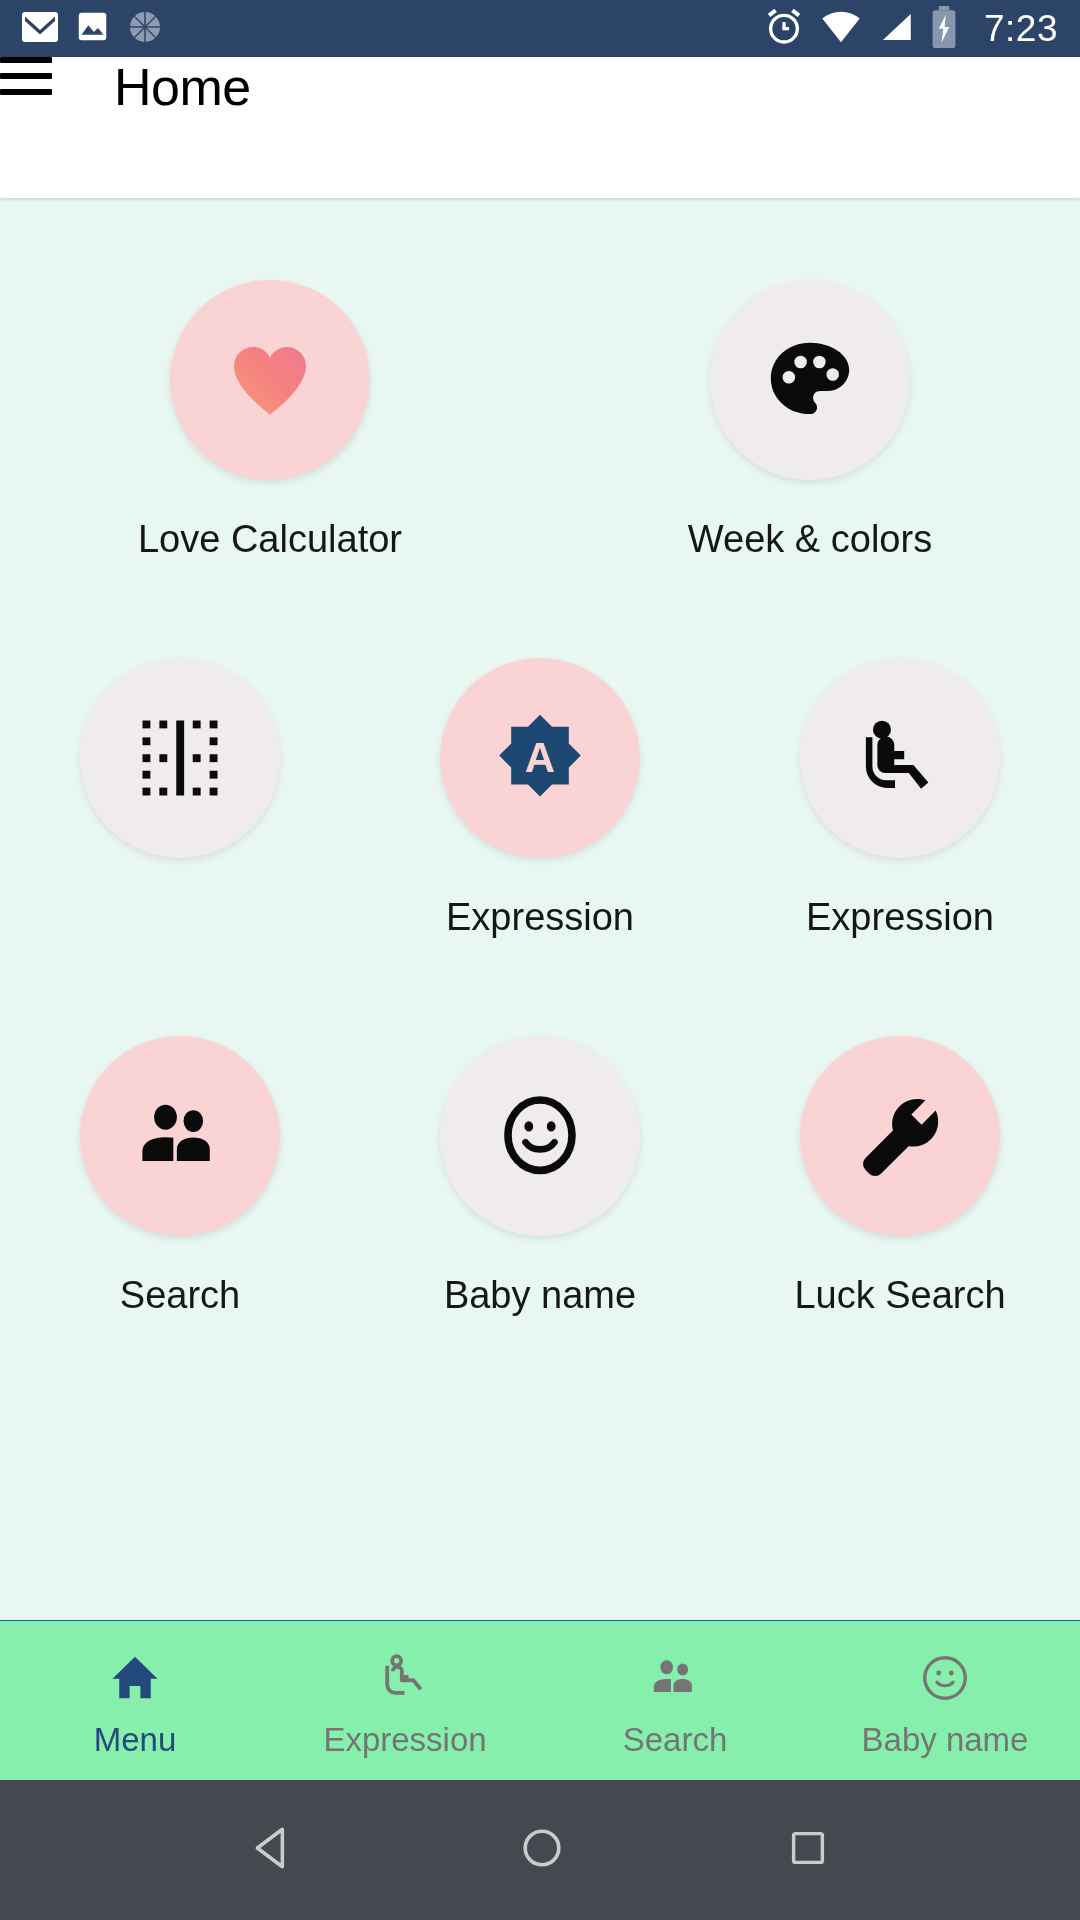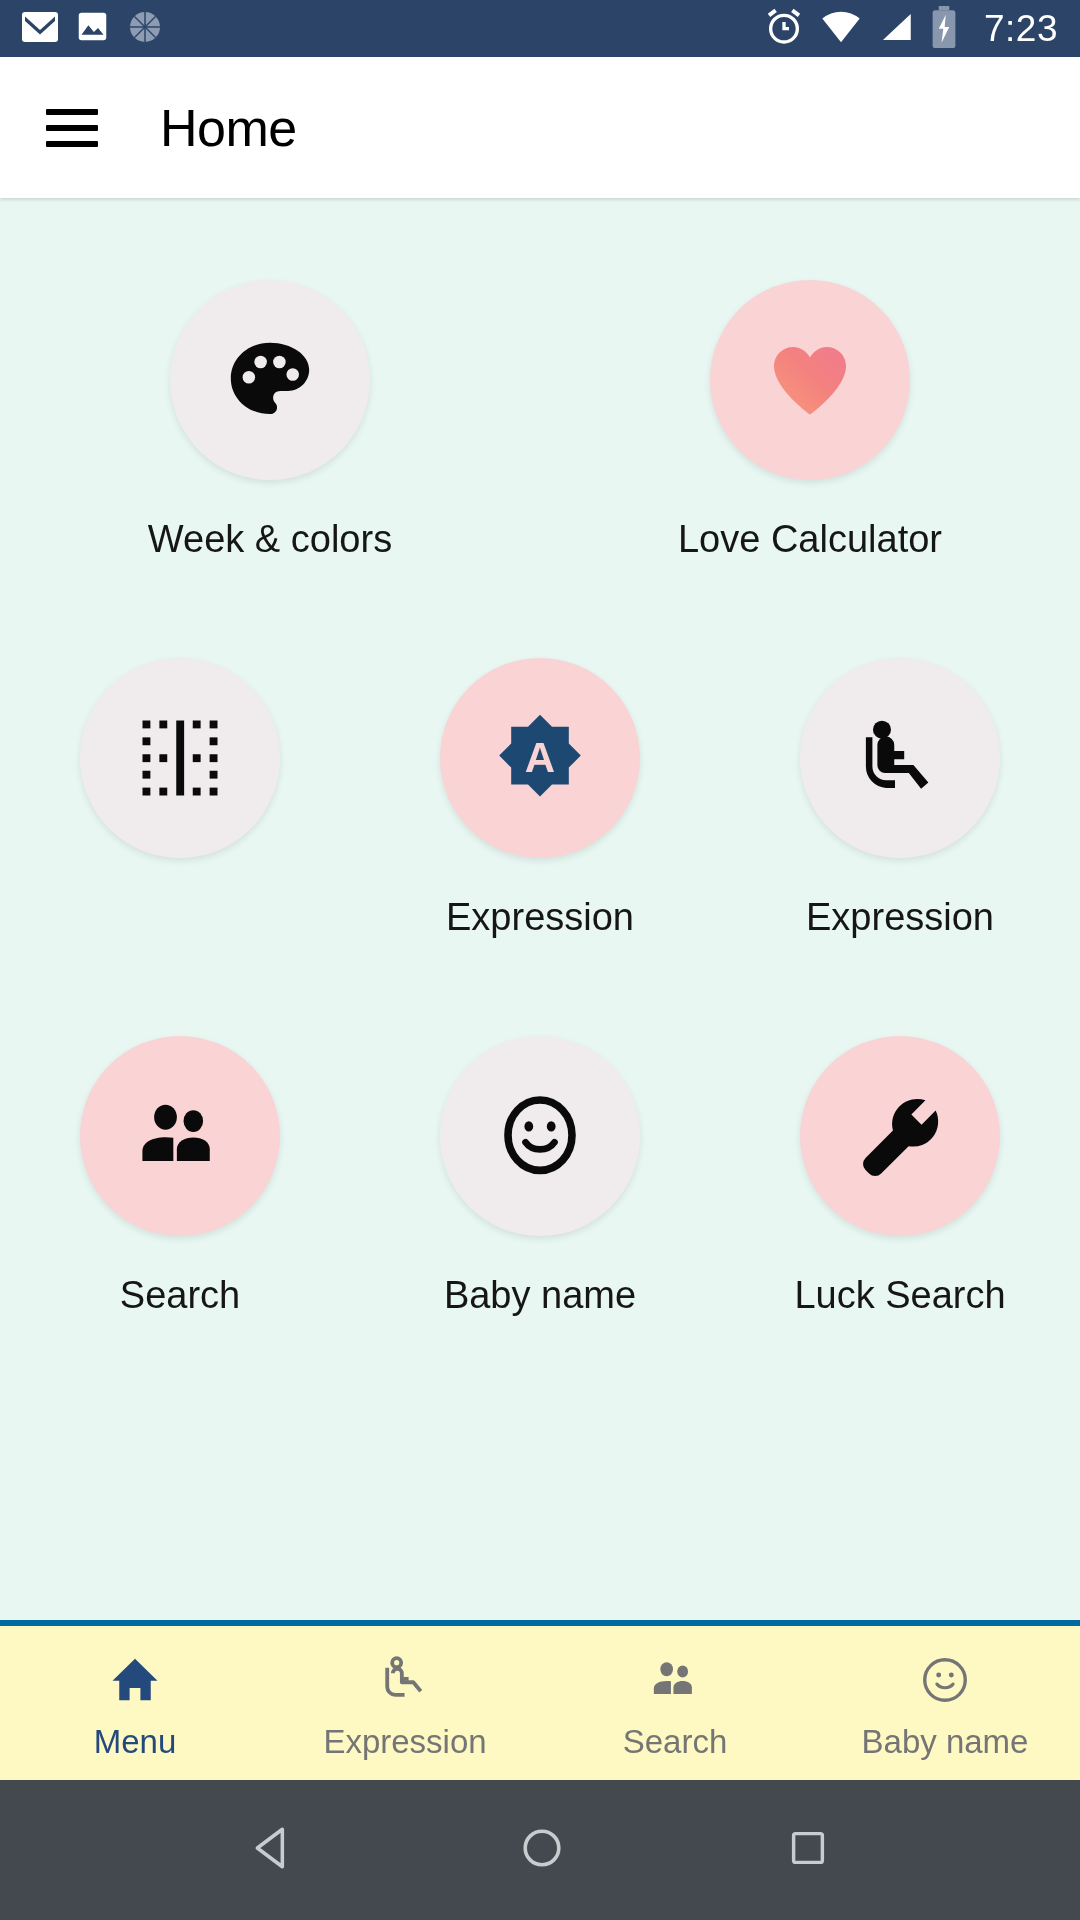--- a/index.html
+++ b/index.html
@@ -15,22 +15,22 @@
     height:57px; background:#2b4468; display:flex; align-items:center;
     padding:0 22px; flex:0 0 57px;
   }
   .sb-left { display:flex; align-items:center; gap:18px; }
   .sb-right { display:flex; align-items:center; gap:16px; margin-left:auto; }
   .sb-time { color:#ffffff; font-size:37px; letter-spacing:0.5px; margin-left:10px; }
   .sb-ico { display:block; }
 
   
   .appbar {
-    flex:0 0 141px; background:#ffffff; display:flex; align-items:center;
-    padding-left:46px; box-shadow:0 2px 3px rgba(0,0,0,0.12);
+    flex:0 0 141px; background:#ffffff; display:flex; 
+    box-shadow:0 2px 3px rgba(0,0,0,0.12);
     position:relative; z-index:3;
   }
   .hamburger { width:52px; height:38px; display:flex; flex-direction:column;
     justify-content:space-between; cursor:pointer; }
   .hamburger span { display:block; height:6px; background:#000; border-radius:1px; }
   .appbar-title { font-size:52px; color:#000; margin-left:62px; font-weight:400; letter-spacing:-0.5px; }
 
   
   .content {
     flex:1 1 auto; background:#e8f7f2; padding-top:82px;
@@ -42,22 +42,22 @@
     width:200px; height:200px; border-radius:50%;
     display:flex; align-items:center; justify-content:center;
     box-shadow:0 3px 7px rgba(0,0,0,0.09);
   }
   .bubble.pink { background:#fad3d5; }
   .bubble.gray { background:#f0ecee; }
   .cell-label { margin-top:38px; font-size:38px; color:#161616; text-align:center; white-space:nowrap; }
 
   
   .bottomnav {
-    flex:0 0 160px; background:#fef9c3; display:flex;
-    border-top:6px solid #0369a1; z-index:3;
+    flex:0 0 160px; background:#86efac; display:flex;
+    border-top:1px solid #0369a1; z-index:3;
   }
   .nav-item {
     flex:1; display:flex; flex-direction:column; align-items:center;
     justify-content:center; gap:16px; padding-top:8px;
   }
   .nav-label { font-size:33px; }
   .nav-item.active .nav-label { color:#24497c; }
   .nav-item .nav-label { color:#757575; }
 
   
@@ -132,48 +132,48 @@
       <span></span>
         <span></span>
         <span></span>
     </div>
     <div class="appbar-title">Home</div>
   </div>
 
   <div class="content">
 
     <div class="grid-row">
-
-      <div class="cell">
-        <div class="bubble gray">
-          <svg width="94" height="94" viewBox="0 0 24 24">
-            <path d="M12 2.5 C6.4 2.5 2 6.5 2 11.6 C2 16.7 6.4 20.7 12 20.7 C13 20.7 13.8 20 13.8 19 C13.8 18.5 13.6 18.1 13.3 17.8 C13 17.4 12.8 17 12.8 16.5 C12.8 15.5 13.6 14.8 14.6 14.8 H16.6 C19.6 14.8 22 12.4 22 9.4 C22 5.6 17.5 2.5 12 2.5 Z" fill="#0a0a0a"></path>
-            <circle cx="6.6" cy="11.3" r="1.6" fill="#f0ecee"></circle>
-            <circle cx="9.6" cy="7.4" r="1.6" fill="#f0ecee"></circle>
-            <circle cx="14.4" cy="7.4" r="1.6" fill="#f0ecee"></circle>
-            <circle cx="17.8" cy="10.6" r="1.6" fill="#f0ecee"></circle>
-          </svg>
-        </div>
-        <div class="cell-label">Week &amp; colors</div>
-      </div>
 
       <div class="cell">
         <div class="bubble pink">
           <svg width="92" height="92" viewBox="0 0 24 24">
             <defs>
                 <linearGradient id="hg" x1="0" y1="1" x2="1" y2="0">
               <stop offset="0%" stop-color="#f79a7c"></stop>
                   <stop offset="55%" stop-color="#f4817f"></stop>
                   <stop offset="100%" stop-color="#f07b8f"></stop>
             </linearGradient>
               </defs>
             <path d="M12 21 C12 21 2.6 14.3 2.6 8.4 C2.6 5.5 4.9 3.4 7.6 3.4 C9.5 3.4 11.1 4.5 12 6.1 C12.9 4.5 14.5 3.4 16.4 3.4 C19.1 3.4 21.4 5.5 21.4 8.4 C21.4 14.3 12 21 12 21 Z" fill="url(#hg)"></path>
           </svg>
         </div>
         <div class="cell-label">Love Calculator</div>
+      </div>
+
+      <div class="cell">
+        <div class="bubble gray">
+          <svg width="94" height="94" viewBox="0 0 24 24">
+            <path d="M12 2.5 C6.4 2.5 2 6.5 2 11.6 C2 16.7 6.4 20.7 12 20.7 C13 20.7 13.8 20 13.8 19 C13.8 18.5 13.6 18.1 13.3 17.8 C13 17.4 12.8 17 12.8 16.5 C12.8 15.5 13.6 14.8 14.6 14.8 H16.6 C19.6 14.8 22 12.4 22 9.4 C22 5.6 17.5 2.5 12 2.5 Z" fill="#0a0a0a"></path>
+            <circle cx="6.6" cy="11.3" r="1.6" fill="#f0ecee"></circle>
+            <circle cx="9.6" cy="7.4" r="1.6" fill="#f0ecee"></circle>
+            <circle cx="14.4" cy="7.4" r="1.6" fill="#f0ecee"></circle>
+            <circle cx="17.8" cy="10.6" r="1.6" fill="#f0ecee"></circle>
+          </svg>
+        </div>
+        <div class="cell-label">Week &amp; colors</div>
       </div>
     </div>
 
     <div class="grid-row" style="margin-top:75px;">
       <div class="cell">
         <div class="bubble gray">
           <svg width="90" height="90" viewBox="0 0 24 24">
             <g fill="#0a0a0a">
               <rect x="11" y="2" width="2.1" height="20"></rect>
               <rect x="2" y="2" width="2.1" height="2.1"></rect>

